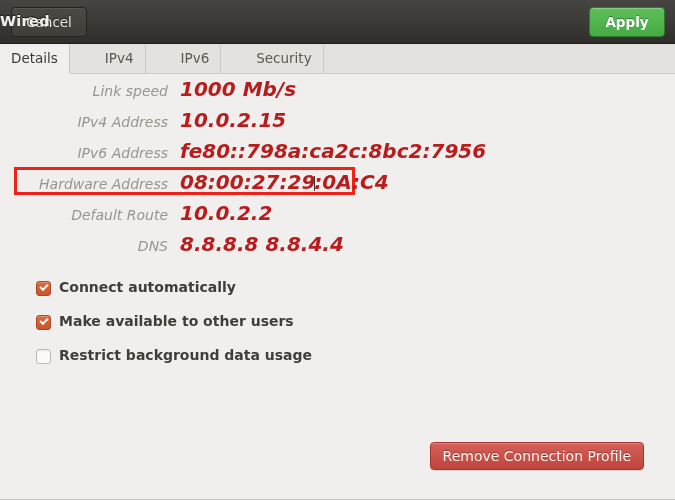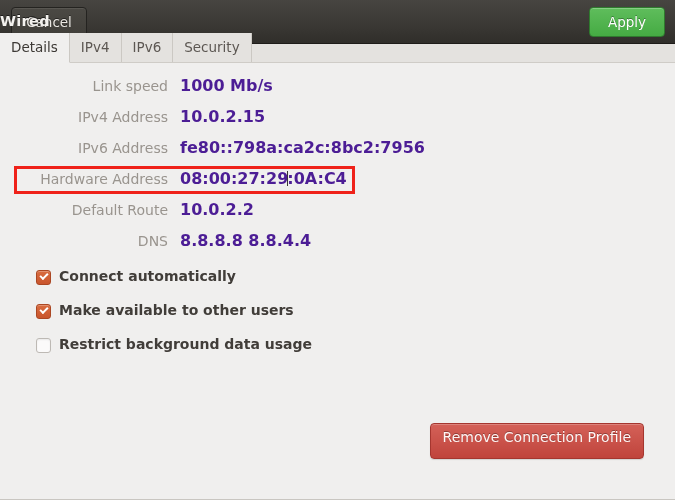--- a/index.html
+++ b/index.html
@@ -56,34 +56,35 @@
     color: #eae7e2;
     text-shadow: 0 -1px 0 rgba(0,0,0,0.5);
     box-shadow: inset 0 1px 0 rgba(255,255,255,0.08);
   }
   #apply-button {
     right: 10px;
     width: 76px;
     background: linear-gradient(to bottom, #5fbd5c 0%, #45ab43 100%);
     border: 1px solid #2f7a2e;
     color: #ffffff;
-    font-weight: normal;
+    font-weight: bold;
     text-shadow: 0 -1px 0 rgba(0,0,0,0.35);
     box-shadow: inset 0 1px 0 rgba(255,255,255,0.25);
   }
 
   
   #tabbar {
-    height: 19px;
+    height: 30px;
     background: #e4e2df;
     border-bottom: 1px solid #cfccc7;
     display: flex;
     align-items: flex-end;
     box-sizing: border-box;
     position: relative;
+    gap: 24px;
   }
   .tab {
     height: 29px;
     line-height: 29px;
     padding: 0 11px;
     font-size: 13.5px;
     color: #5c5752;
     cursor: pointer;
     box-sizing: border-box;
     border-right: 1px solid #cbc8c3;
@@ -103,42 +104,43 @@
   #content {
     position: relative;
     height: calc(500px - 44px - 30px);
     background: #f0efee;
     box-sizing: border-box;
   }
 
   #detail-rows {
     position: absolute;
     left: 0;
-    top: 13px;
+    top: 3px;
     width: 100%;
+    font-style: italic;
   }
   .detail-row {
     display: flex;
     align-items: baseline;
     height: 31px;
     position: relative;
   }
   .detail-label {
     width: 180px;
     text-align: right;
     font-size: 14px;
     color: #99948e;
     padding-right: 12px;
     box-sizing: border-box;
     white-space: nowrap;
   }
   .detail-value {
-    font-size: 16px;
+    font-size: 20px;
     font-weight: bold;
-    color: #4c1d95;
+    color: #b91c1c;
     white-space: nowrap;
     position: relative;
   }
   
   .detail-row.highlighted::before {
     content: "";
     position: absolute;
     left: 14px;
     top: -3px;
     width: 341px;
@@ -211,21 +213,21 @@
     color: #a29d97;
     margin-top: 2px;
     white-space: nowrap;
   }
 
   
   #remove-connection-profile-button {
     position: absolute;
     right: 31px;
     bottom: 30px;
-    height: 36px;
+    height: 28px;
     line-height: 27px;
     padding: 0 12px;
     border-radius: 4px;
     background: linear-gradient(to bottom, #d46158 0%, #c0443c 100%);
     border: 1px solid #a5362f;
     color: #fdf6f5;
     font-size: 14px;
     cursor: pointer;
     box-sizing: border-box;
     text-shadow: 0 -1px 0 rgba(0,0,0,0.3);

